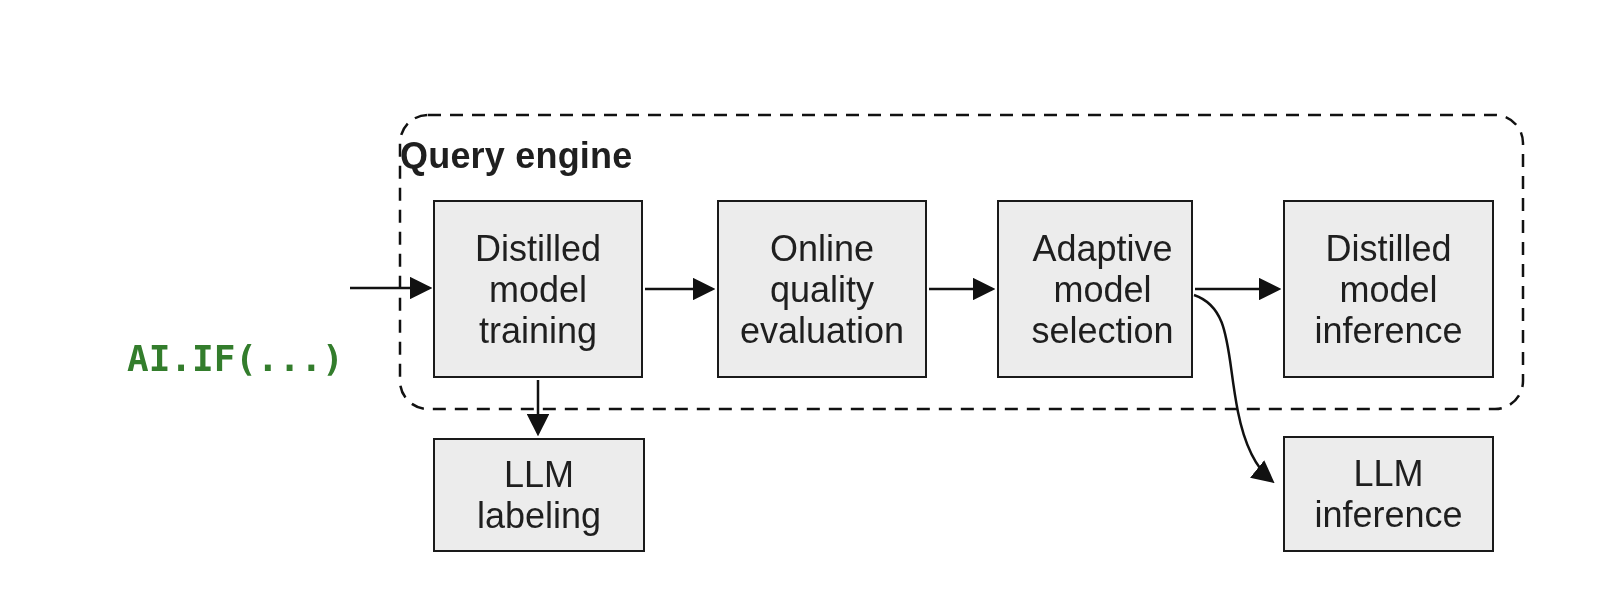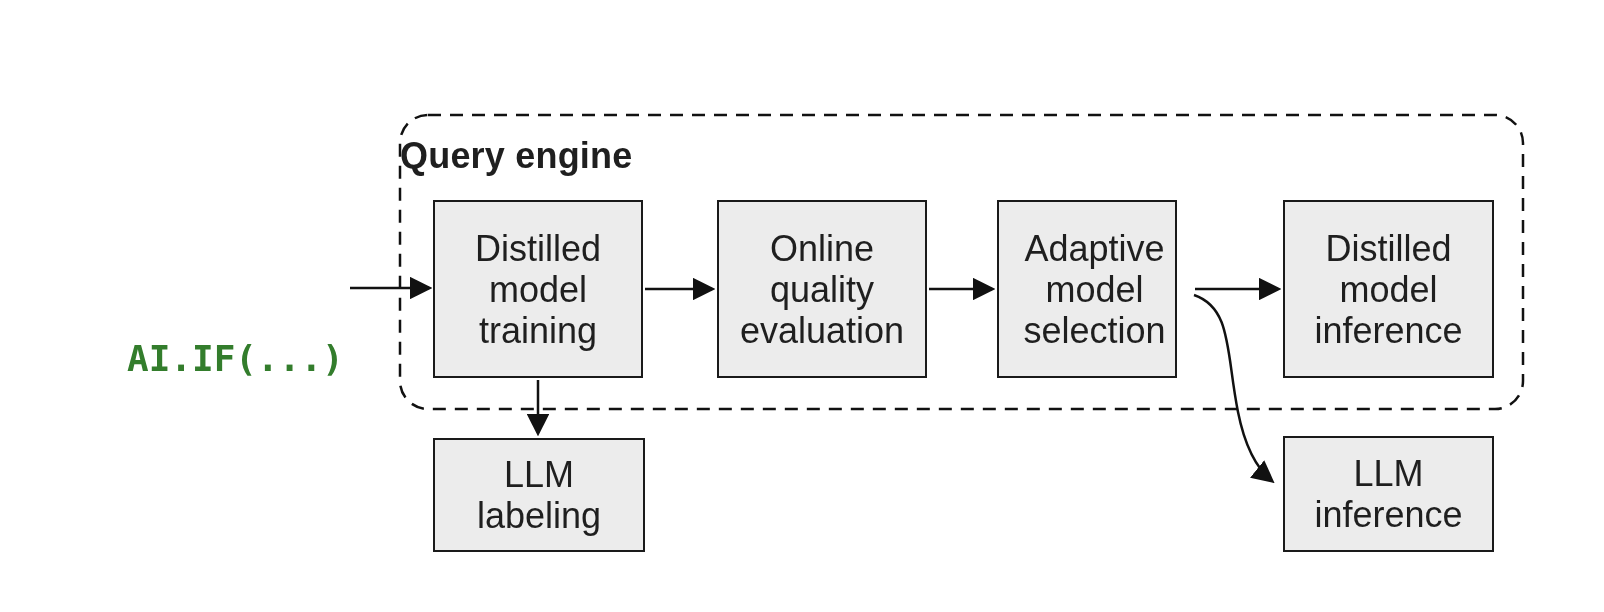--- a/index.html
+++ b/index.html
@@ -63,21 +63,21 @@
     display:flex;
     align-items:center;
     justify-content:center;
     text-align:center;
     font-size:36px;
     line-height:41px;
     white-space:pre-line;
   }
   .n1{left:433px;top:200px;width:210px;height:178px;}
   .n2{left:717px;top:200px;width:210px;height:178px;}
-  .n3{left:997px;top:200px;width:180px;height:178px;padding-left:15px;}
+  .n3{left:997px;top:200px;width:196px;height:178px;padding-left:15px;}
   .n4{left:1283px;top:200px;width:211px;height:178px;}
   .b1{left:433px;top:438px;width:212px;height:114px;}
   .b2{left:1283px;top:436px;width:211px;height:116px;}
 </style>
 </head>
 <body>
 
 <div class="stage">
 
   <svg class="overlay" viewBox="0 0 1604 612" aria-hidden="true">

